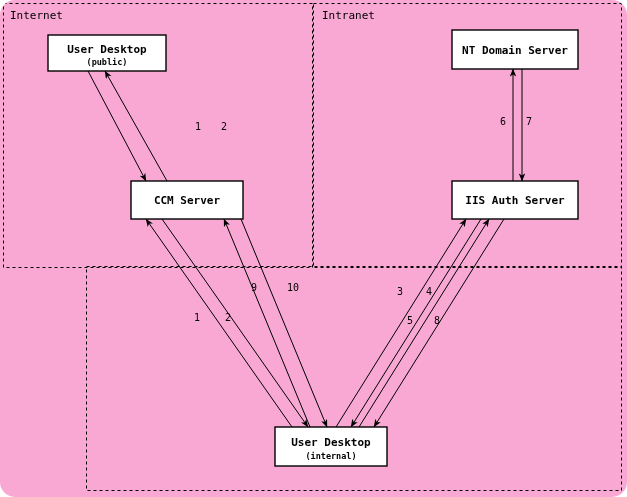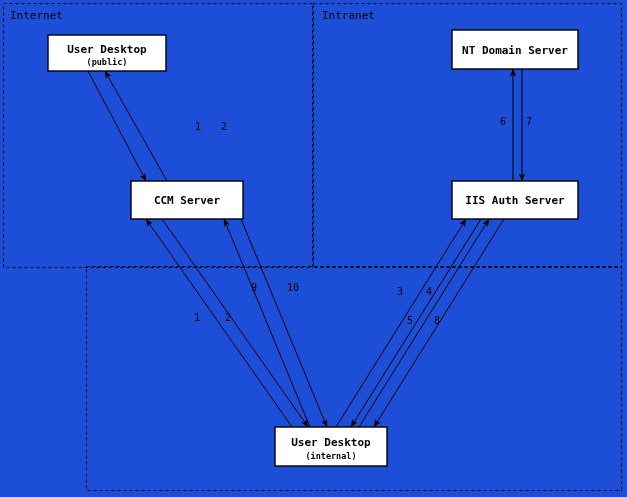--- a/index.html
+++ b/index.html
@@ -4,23 +4,24 @@
 <style>
   html, body {
     margin: 0;
     padding: 0;
     background: #ffffff;
   }
   #canvas {
     position: relative;
     width: 627px;
     height: 497px;
-    background: #1d4ed8;
+    background: #f9a8d4;
     font-family: "DejaVu Sans Mono", monospace;
     overflow: hidden;
+    border-radius: 15px;
   }
   svg#diagram {
     position: absolute;
     left: 0;
     top: 0;
     width: 627px;
     height: 497px;
   }
   .zone-label {
     font-family: "DejaVu Sans Mono", monospace;

